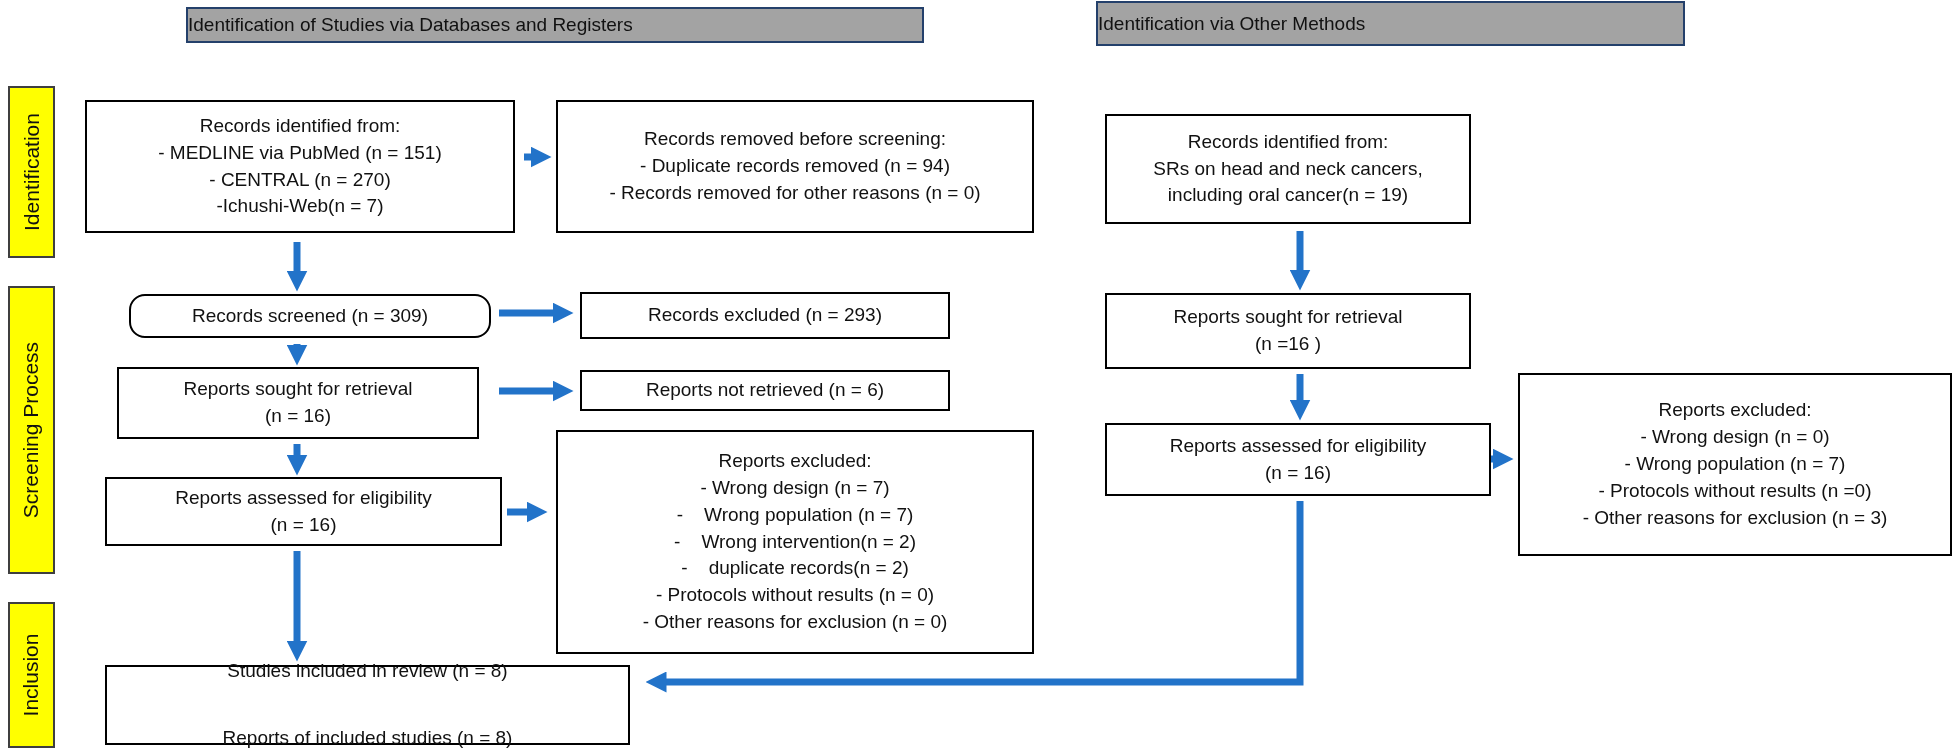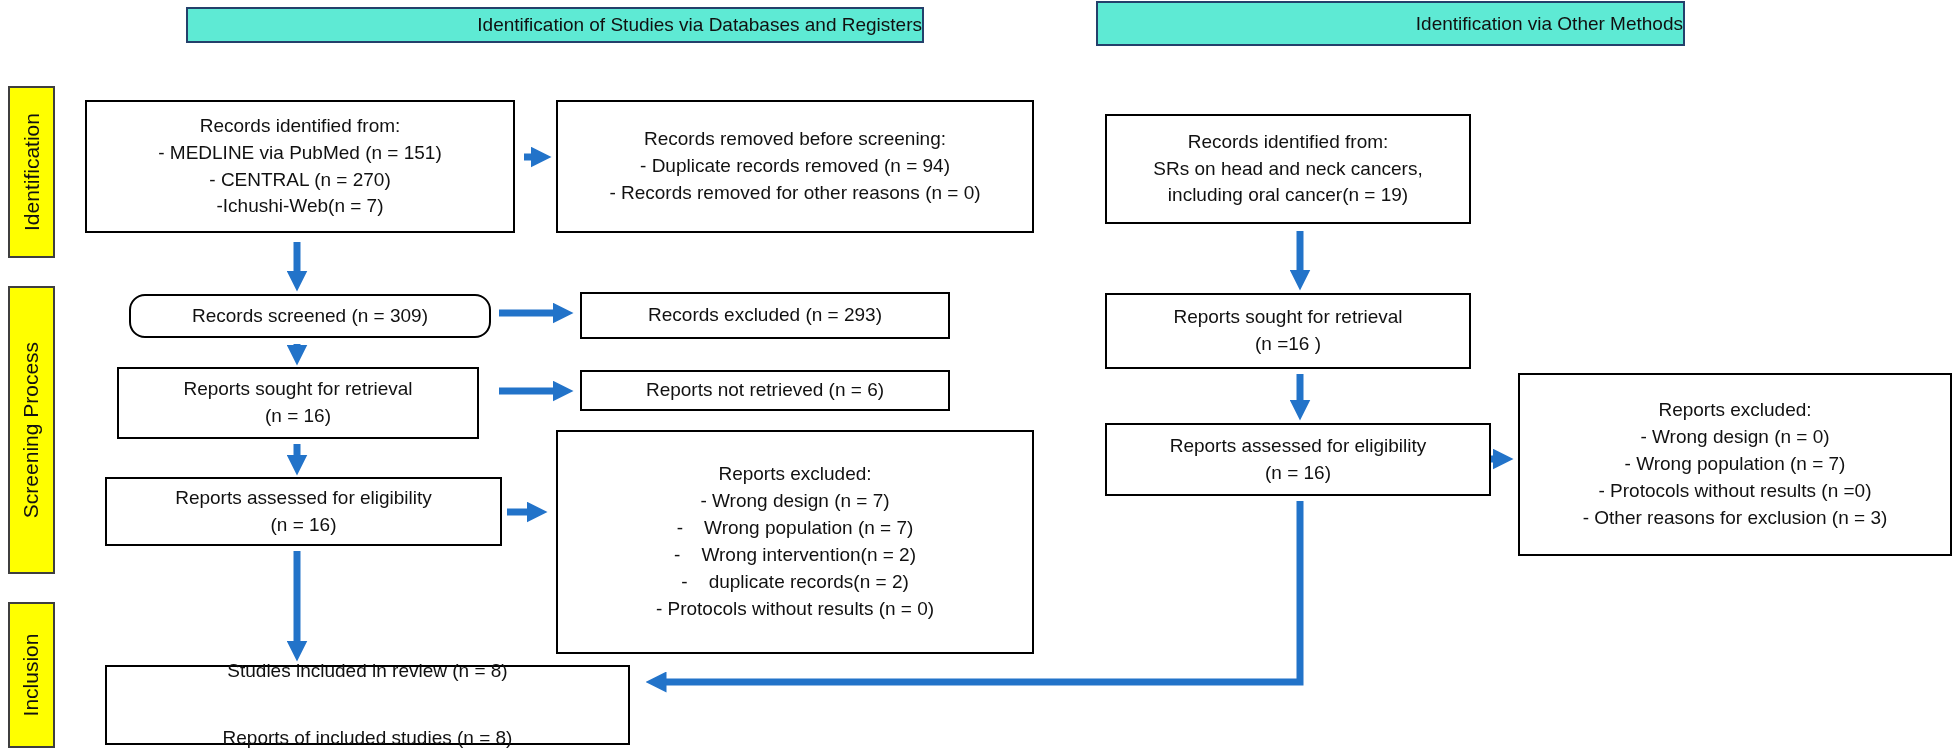--- a/index.html
+++ b/index.html
@@ -6,23 +6,23 @@
   #canvas {
     position:relative;
     width:1958px; height:752px;
     background:#ffffff;
     font-family:"Liberation Sans", sans-serif;
     color:#111111;
     overflow:hidden;
   }
   .hdr {
     position:absolute;
-    background:#5eead4;
+    background:#a3a3a3;
     border:2px solid #24406b;
-    display:flex; align-items:center; justify-content:flex-end;
+    display:flex; align-items:center; justify-content:flex-start;
     font-size:19px;
     text-align:center;
     box-sizing:border-box;
   }
   .side {
     position:absolute;
     background:#ffff00;
     border:2px solid #3f3f3f;
     display:flex; align-items:center; justify-content:center;
     box-sizing:border-box;
@@ -125,20 +125,21 @@
     <div class="line">(n = 16)</div>
   </div>
 
   <div class="box" style="left:556px; top:430px; width:478px; height:224px;">
     <div class="line">Reports excluded:</div>
     <div class="line">- Wrong design (n = 7)</div>
     <div class="line">-&nbsp;&nbsp;&nbsp;&nbsp;Wrong population (n = 7)</div>
     <div class="line">-&nbsp;&nbsp;&nbsp;&nbsp;Wrong intervention(n = 2)</div>
     <div class="line">-&nbsp;&nbsp;&nbsp;&nbsp;duplicate records(n = 2)</div>
     <div class="line">- Protocols without results (n = 0)</div>
+    <div class="line">- Other reasons for exclusion (n = 0)</div>
   </div>
 
   <div class="box" style="left:105px; top:665px; width:525px; height:80px;gap:40px;">
     <div class="line">Studies included in review (n = 8)</div>
     <div class="line">Reports of included studies (n = 8)</div>
   </div>
 
   <div class="box" style="left:1105px; top:114px; width:366px; height:110px;">
     <div class="line">Records identified from:</div>
     <div class="line">SRs on head and neck cancers,</div>

